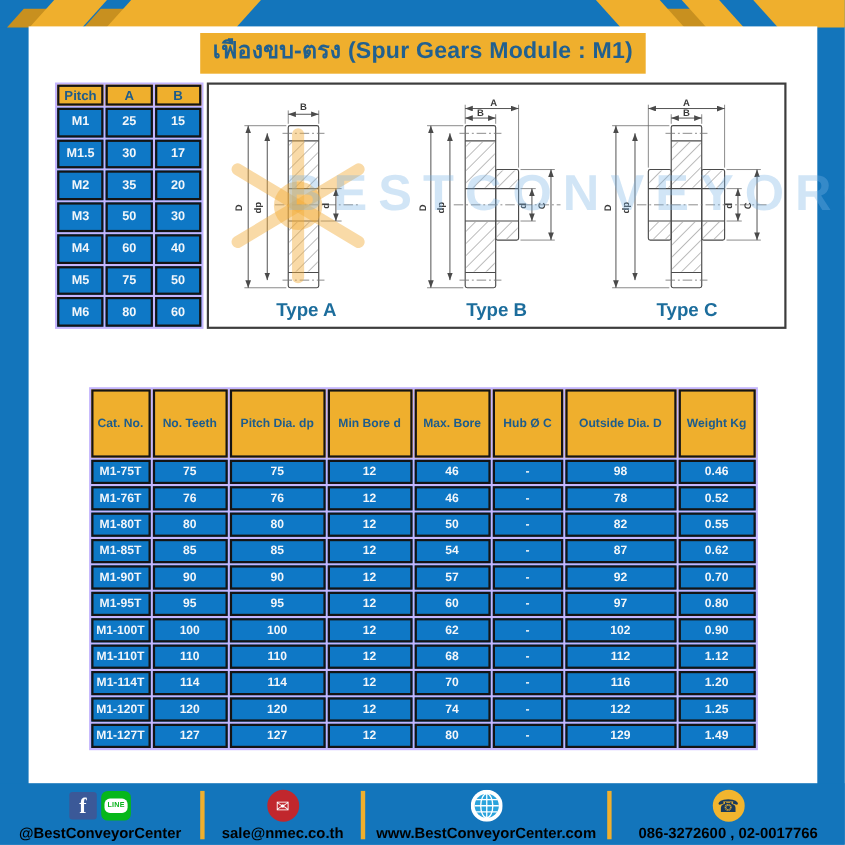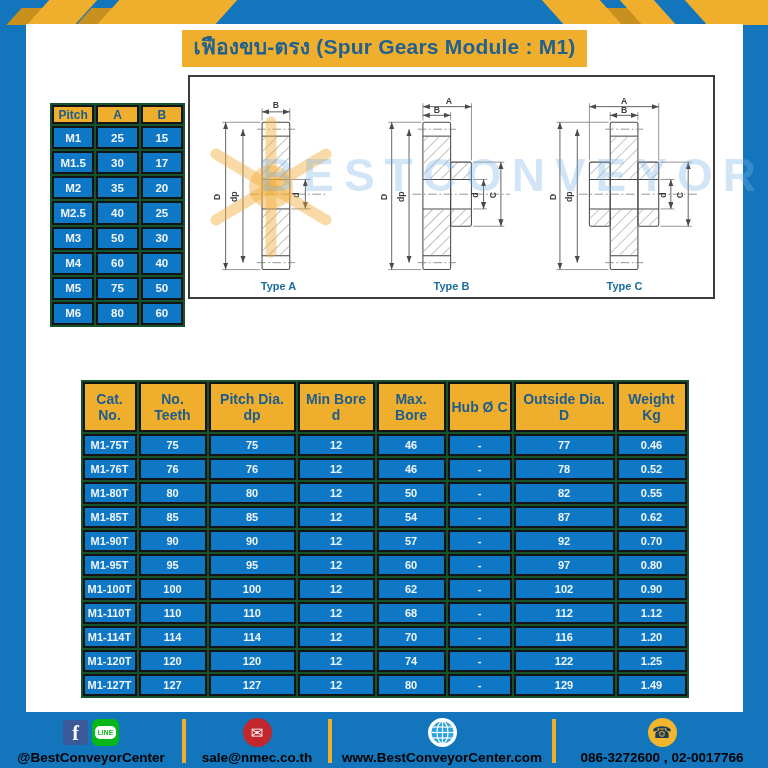--- a/index.html
+++ b/index.html
@@ -16,42 +16,42 @@
   .sk-l { transform:skewX(-42deg); }
   .sk-r { transform:skewX(42deg); }
   
   .panel { position:absolute; left:26px; right:25px; top:24px; bottom:56px; background:#ffffff; z-index:2; }
   .title-bar {
     display:table; margin:6px auto 0; background:#efaf2d;
     padding:5px 12px 8px; color:#21608f; font-size:21px; font-weight:bold;
     line-height:1.15; letter-spacing:.2px;
   }
   
-  table { border-collapse:separate; border-spacing:2px; background:#14532d;margin-top:28px; }
+  table { border-collapse:separate; border-spacing:2px; background:#c4b5fd; }
   th, td { border:2px solid #141414; text-align:center; vertical-align:middle; }
   th { background:#efaf2d; color:#1d5c8c; font-weight:bold; }
   td { background:#0e78c6; color:#f2f6fa; font-weight:600; }
   
   .row1 { position:absolute; top:51px; left:24px; right:28px; height:224px; display:flex; gap:3px; }
   .pitch-table { width:135px; height:100%; table-layout:fixed; font-size:11.5px; }
   .pitch-table th { font-size:12px; height:19px; }
   
   .draw-panel { flex:1; border:2px solid #3d3d3d; position:relative; display:flex; align-items:stretch; padding:2px 2px 0; background:#fff; }
   .fig { flex:1; display:flex; flex-direction:column; align-items:center; justify-content:flex-end; position:relative; z-index:1; }
   .fig svg { width:100%; height:182px; }
-  .fig-label { color:#1c6d9c; font-size:11px; font-weight:bold; margin:0 0 5px; }
+  .fig-label { color:#1c6d9c; font-size:17px; font-weight:bold; margin:0 0 5px; }
   .watermark { position:absolute; left:70px; right:12px; top:14px; bottom:38px;
     display:flex; flex-direction:row; justify-content:space-between; align-items:center;
     z-index:2; pointer-events:none; }
   .watermark div { font-size:46px; font-weight:bold; letter-spacing:10px; color:rgba(120,180,228,.34); line-height:1; }
   .wm-star { position:absolute; left:6px; top:30px; z-index:2; pointer-events:none; }
   
   .main-table-wrap { position:absolute; top:328px; left:0; right:0; display:flex; justify-content:center; }
   .main-table { width:595px; table-layout:fixed; font-size:11px; }
-  .main-table th { font-size:14px; padding:7px 1px; }
+  .main-table th { font-size:11px; padding:23px 1px; }
   .main-table td { padding:3px 1px; }
   
   .dim-text { font-size:10px; fill:#3c3c3c; font-weight:bold; }
   
   footer { position:absolute; left:0; right:0; bottom:0; height:56px; background:#1375bb; display:flex; align-items:stretch; z-index:1; }
   .fsec { display:flex; flex-direction:column; align-items:center; justify-content:flex-end; padding-bottom:3px; }
   .fsec .ficons { display:flex; align-items:center; justify-content:center; gap:4px; flex:1; padding-top:3px; }
   .flabel { color:#000000; font-weight:bold; font-size:13.5px; white-space:nowrap; }
   .fdiv { width:4px; background:#efaf2d; margin:7px 0 5px; }
   .s1 { width:182px; } .s2 { width:142px; } .s3 { width:220px; } .s4 { flex:1; }
@@ -100,25 +100,20 @@
           </tr>
           <tr>
             <td>M1.5</td>
             <td>30</td>
             <td>17</td>
           </tr>
           <tr>
             <td>M2</td>
             <td>35</td>
             <td>20</td>
-          </tr>
-          <tr>
-            <td>M2.5</td>
-            <td>40</td>
-            <td>25</td>
           </tr>
           <tr>
             <td>M3</td>
             <td>50</td>
             <td>30</td>
           </tr>
           <tr>
             <td>M4</td>
             <td>60</td>
             <td>40</td>
@@ -342,21 +337,21 @@
           </tr>
         </thead>
       <tbody id="main-body">
           <tr>
             <td>M1-75T</td>
             <td>75</td>
             <td>75</td>
             <td>12</td>
             <td>46</td>
             <td>-</td>
-            <td>77</td>
+            <td>98</td>
             <td>0.46</td>
           </tr>
           <tr>
             <td>M1-76T</td>
             <td>76</td>
             <td>76</td>
             <td>12</td>
             <td>46</td>
             <td>-</td>
             <td>78</td>

